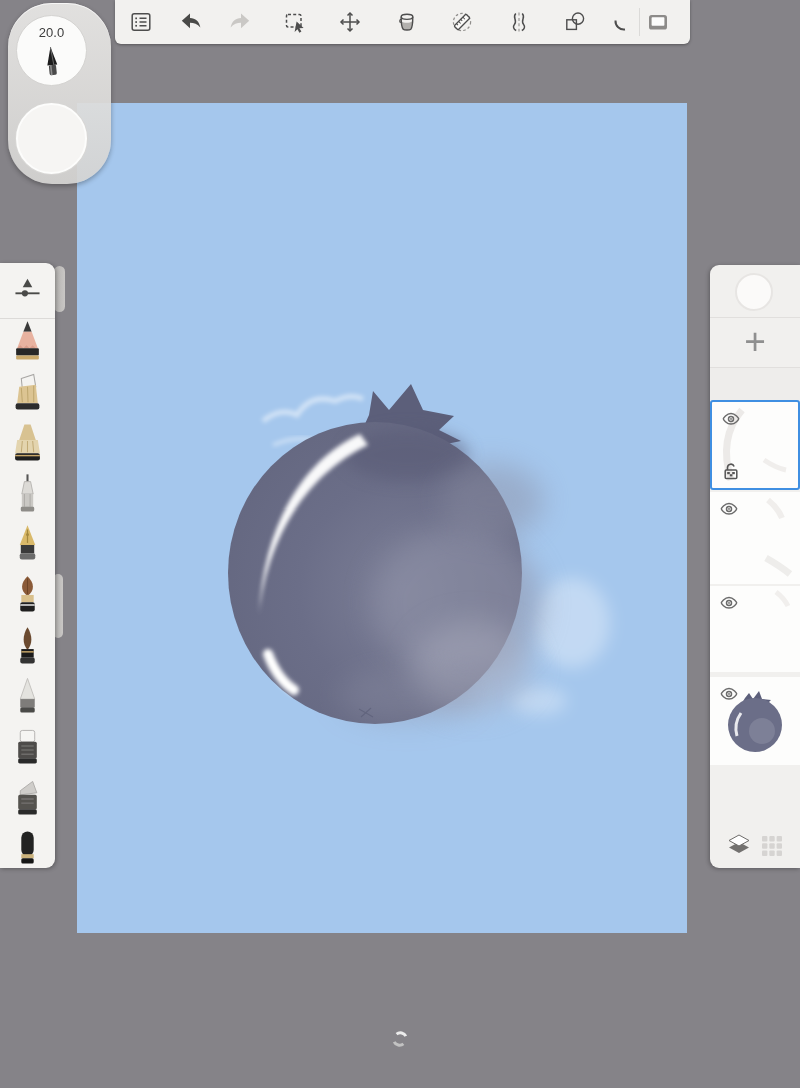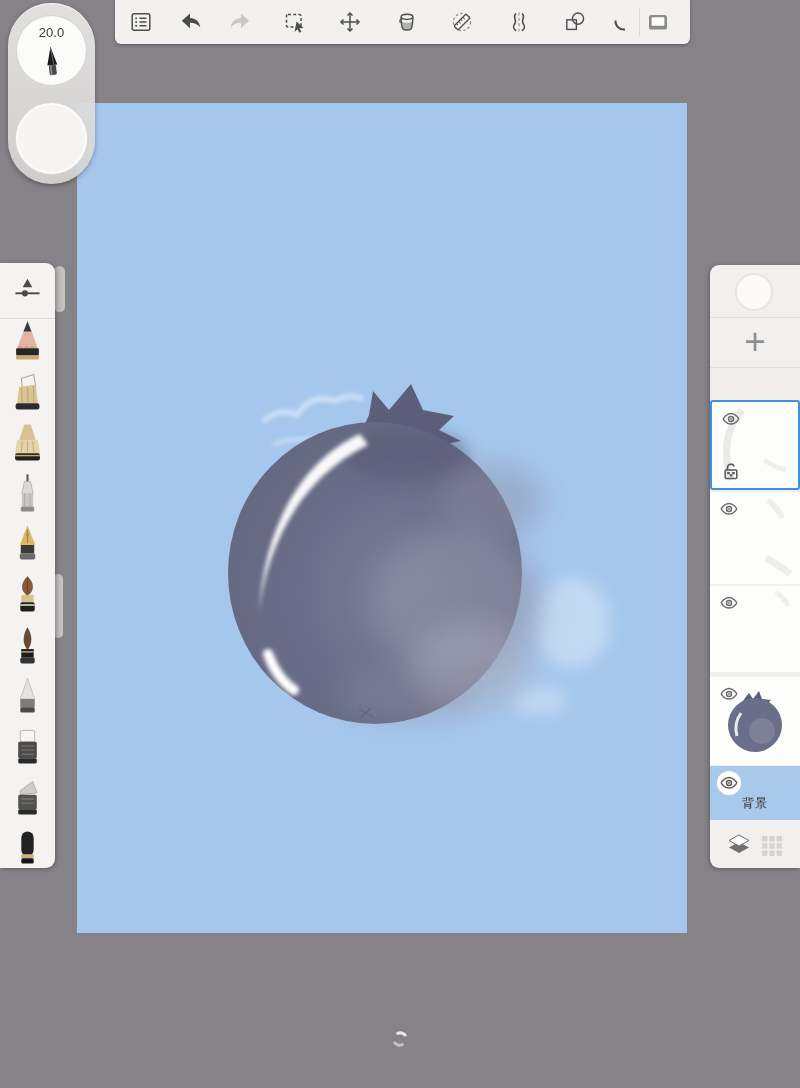--- a/index.html
+++ b/index.html
@@ -19,21 +19,21 @@
     position:absolute; left:115px; top:0; width:575px; height:44px;
     background:var(--panel,#f2f1ef);
     border-radius:0 0 6px 6px;
     box-shadow:0 1px 3px rgba(0,0,0,.35);
     z-index:30;
   }
   .tbtn { position:absolute; top:10px; width:24px; height:24px; cursor:pointer; }
   .tsep { position:absolute; top:8px; width:1px; height:28px; background:#dbdad8; }
   
   .size-widget {
-    position:absolute; left:8px; top:3px; width:87px; height:181px;
+    position:absolute; left:8px; top:3px; width:103px; height:181px;
     background:linear-gradient(rgba(233,232,230,.92), rgba(213,212,210,.92));
     border-radius:44px;
     box-shadow:0 2px 5px rgba(0,0,0,.3), inset 0 1px 0 rgba(255,255,255,.7);
     z-index:40;
   }
   .size-circle {
     position:absolute; left:8px; top:12px; width:71px; height:71px;
     background:#fbfbfa; border:1px solid #d4d3d1; border-radius:50%;
     text-align:center;
   }
@@ -396,30 +396,20 @@
       <circle cx="52" cy="54" r="13" fill="#8f92a6" opacity="0.5"></circle>
       <path d="M31,36 C26,43 25,52 27,59" fill="none" stroke="rgba(255,255,255,0.85)" stroke-width="3"></path>
     </svg>
     <svg class="eye" viewBox="0 0 24 24">
         <path d="M12 5.5C6.5 5.5 2.8 11 2.8 11.8c0 .8 3.7 6.3 9.2 6.3s9.2-5.5 9.2-6.3C21.2 11 17.5 5.5 12 5.5z" fill="none" stroke="#6b6b6b" stroke-width="1.8"></path>
         <circle cx="12" cy="11.9" r="3" fill="none" stroke="#6b6b6b" stroke-width="1.8"></circle>
         <circle cx="12" cy="11.9" r="1.1" fill="#6b6b6b"></circle>
       </svg>
   </div>
 
-  <div class="layer-row bg-layer" style="top:501px; height:54px;">
-    <div class="eye-badge">
-      <svg width="20" height="20" viewBox="0 0 24 24">
-          <path d="M12 5.5C6.5 5.5 2.8 11 2.8 11.8c0 .8 3.7 6.3 9.2 6.3s9.2-5.5 9.2-6.3C21.2 11 17.5 5.5 12 5.5z" fill="none" stroke="#5a5a5a" stroke-width="1.8"></path>
-          <circle cx="12" cy="11.9" r="3" fill="none" stroke="#5a5a5a" stroke-width="1.8"></circle>
-          <circle cx="12" cy="11.9" r="1.1" fill="#5a5a5a"></circle>
-        </svg>
-    </div>
-    <div class="bg-label">背景</div>
-  </div>
 
   <div class="lp-footer">
     <div class="fbtn" style="left:16px">
       <svg width="26" height="24" viewBox="0 0 26 24">
           <polygon points="13,10 23,15.5 13,21 3,15.5" fill="#73716f"></polygon>
           <polygon points="13,3 23,8.5 13,14 3,8.5" fill="#ffffff" stroke="#6e6c6a" stroke-width="1"></polygon>
         </svg>
     </div>
     <div class="fbtn" style="left:50px">
       <svg width="24" height="24" viewBox="0 0 24 24" fill="#d6d4d2">

